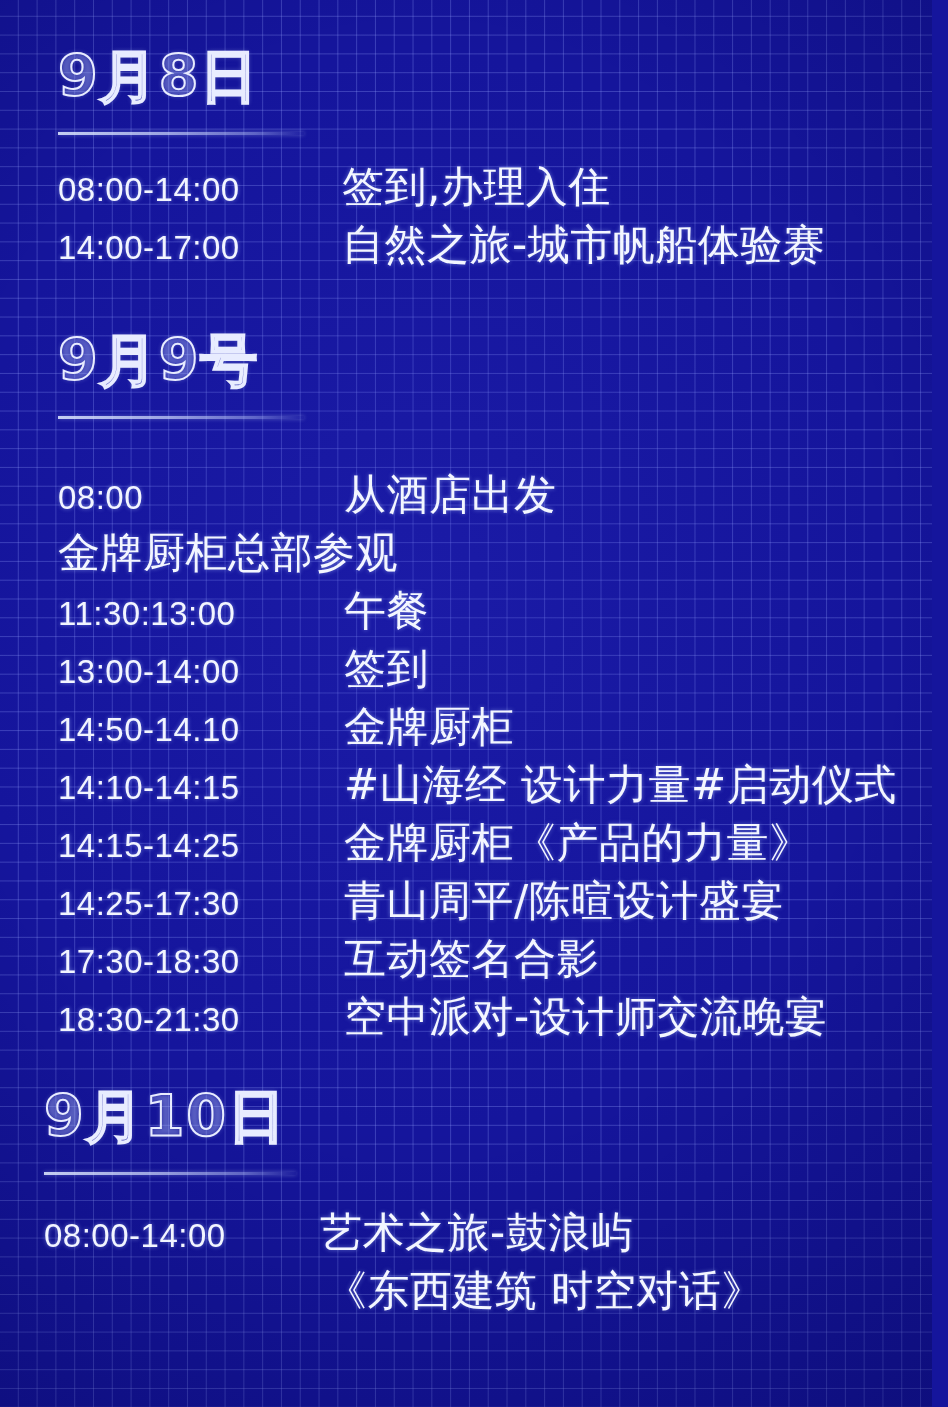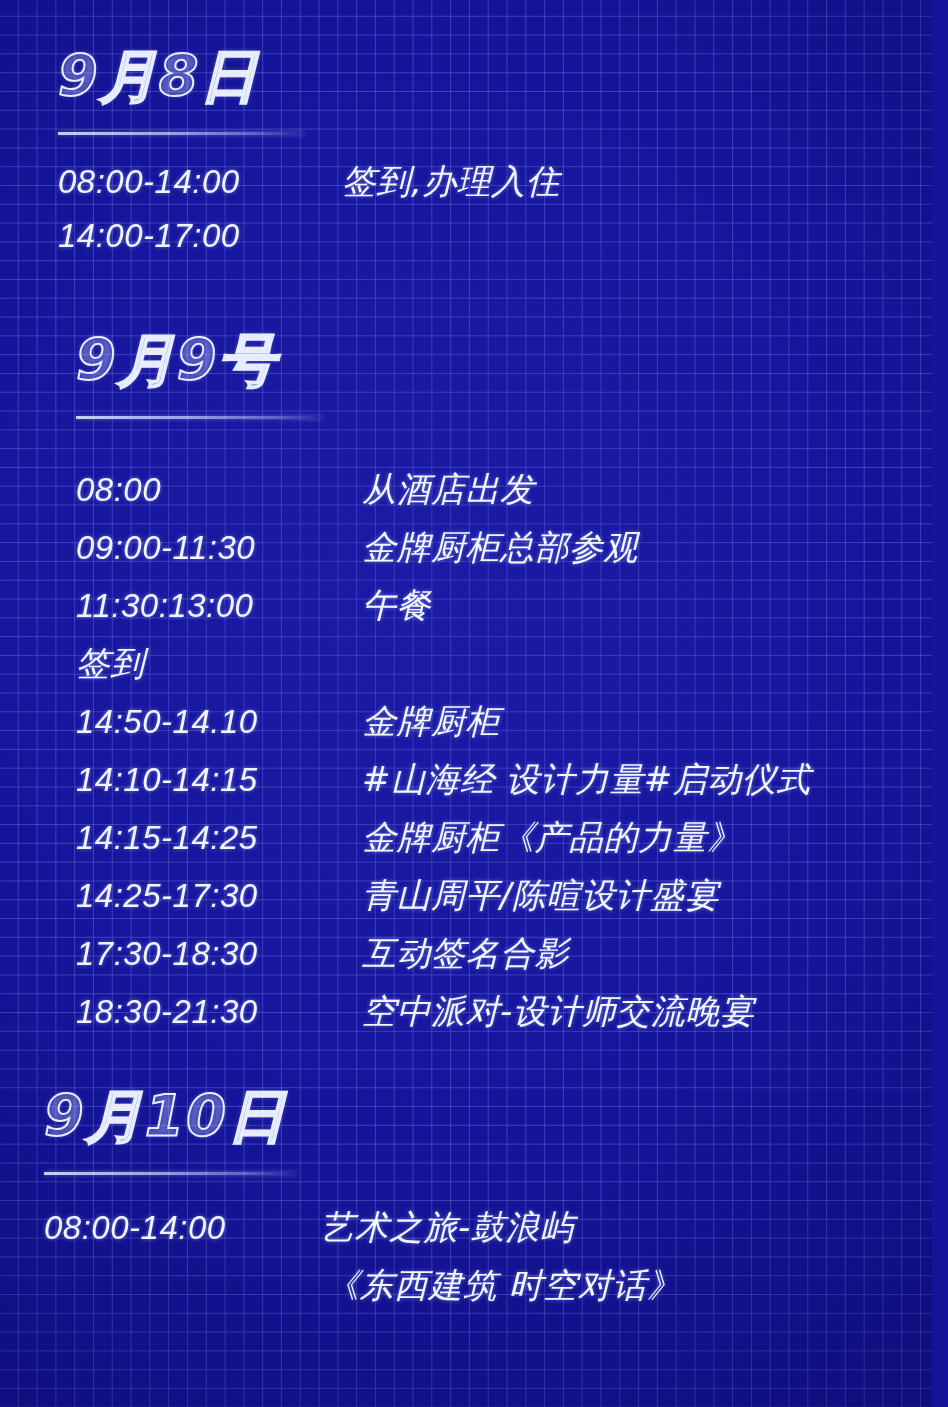--- a/index.html
+++ b/index.html
@@ -18,21 +18,20 @@
     width:932px;
     height:1407px;
     background-color:#15159c;
     background-image:
       linear-gradient(to right, rgba(150,165,255,0.30) 1px, transparent 1px),
       linear-gradient(to bottom, rgba(150,165,255,0.30) 1px, transparent 1px);
     background-size:18.8px 18.8px;
     background-position:-1px -3px;
     font-family:"Liberation Sans","DejaVu Sans",sans-serif;
     overflow:hidden;
-    font-style:italic;
   }
   
   .poster::after {
     content:"";
     position:absolute; inset:0;
     pointer-events:none;
     background:
       radial-gradient(ellipse 90% 70% at 45% 42%,
         rgba(40,40,190,0.30) 0%, rgba(0,0,90,0.00) 55%, rgba(2,2,70,0.34) 100%);
     mix-blend-mode:normal;
@@ -82,39 +81,39 @@
   .time {
     font-size:33px;
     font-weight:400;
     color:#f2f5ff;
     letter-spacing:0.5px;
     text-shadow:0 0 4px rgba(170,190,255,0.55);
     flex:0 0 auto;
   }
   .event {
     font-family:"DejaVu Sans","Liberation Sans",sans-serif;
-    font-size:34px;
+    font-size:42px;
     font-weight:400;
     color:#f3f6ff;
     letter-spacing:0.5px;
     text-shadow:0 0 4px rgba(170,190,255,0.55);
     flex:0 0 auto;
   }
 
   
   .sec1 { position:absolute; left:58px; top:48px; }
   .sec1 .day-title { font-size:57px; }
   .sec1 .day-rule  { width:246px; }
   .sec1 .rows { margin-top:24px; }
   .sec1 .row   { height:58px; }
   .sec1 .time  { width:284px; }
   .sec1 .event { }
 
   
-  .sec2 { position:absolute; left:76px; top:332px; }
+  .sec2 { position:absolute; left:58px; top:332px; }
   .sec2 .day-title { font-size:57px; }
   .sec2 .day-rule  { width:246px; }
   .sec2 .rows { margin-top:48px; }
   .sec2 .row   { height:58px;gap:10px; }
   .sec2 .time  { width:276px; }
 
   
   .sec3 { position:absolute; left:44px; top:1088px; }
   .sec3 .day-title { font-size:57px; }
   .sec3 .day-rule  { width:252px; }
@@ -135,43 +134,44 @@
       <div class="day-rule"></div>
       <div class="rows">
 
         <div class="row">
           <span class="time">08:00-14:00</span>
           <span class="event">签到,办理入住</span>
         </div>
 
         <div class="row">
           <span class="time">14:00-17:00</span>
+          <span class="event">自然之旅-城市帆船体验赛</span>
         </div>
 
       </div>
     </div>
 
     <div class="day-block sec2">
       <div class="day-title">9月9号</div>
       <div class="day-rule"></div>
       <div class="rows">
 
         <div class="row">
           <span class="time">08:00</span>
           <span class="event">从酒店出发</span>
         </div>
         <div class="row">
-          <span class="time">09:00-11:30</span>
           <span class="event">金牌厨柜总部参观</span>
         </div>
         <div class="row">
           <span class="time">11:30:13:00</span>
           <span class="event">午餐</span>
         </div>
         <div class="row">
+          <span class="time">13:00-14:00</span>
           <span class="event">签到</span>
         </div>
         <div class="row">
           <span class="time">14:50-14.10</span>
           <span class="event">金牌厨柜</span>
         </div>
         <div class="row">
           <span class="time">14:10-14:15</span>
           <span class="event">#山海经 设计力量#启动仪式</span>
         </div>

